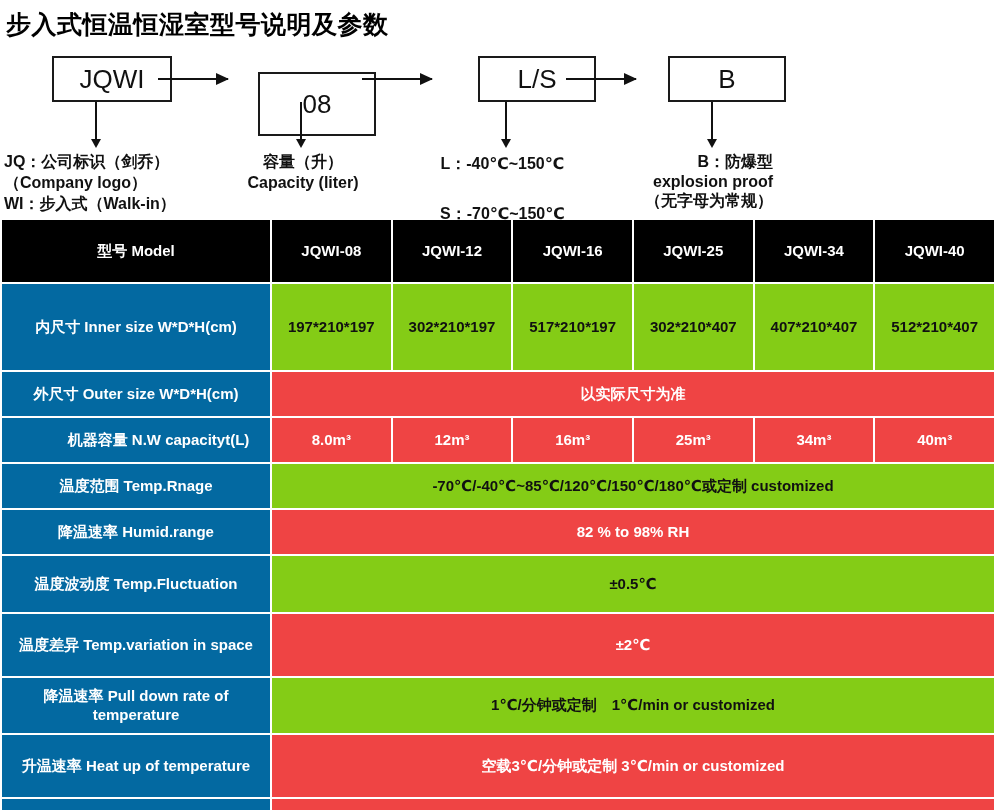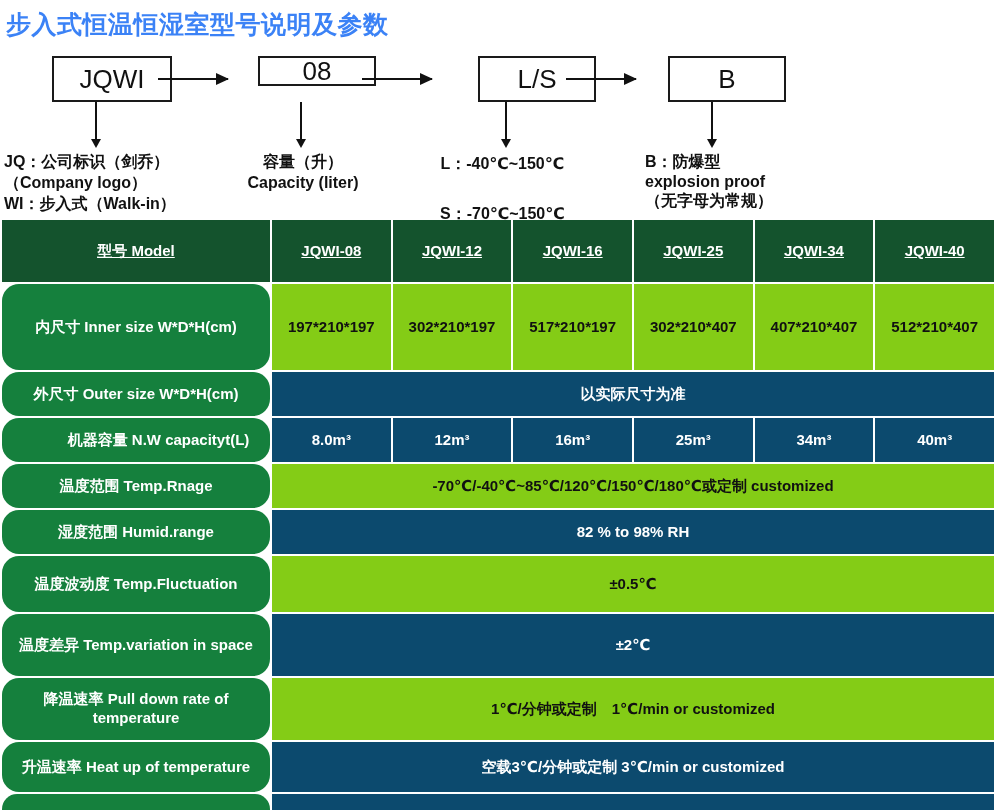--- a/index.html
+++ b/index.html
@@ -8,40 +8,40 @@
     background:#ffffff;
     font-family:"Liberation Sans","DejaVu Sans",sans-serif;
     overflow:hidden;
     position:relative;
   }
 
   
   .page-title{
     position:absolute;left:6px;top:8px;
     font-size:25px;font-weight:bold;
-    color:#3b82f6;
+    color:#000000;
     letter-spacing:0.5px;
     white-space:nowrap;
   }
 
   
   .diagram{position:absolute;left:0;top:48px;width:996px;height:170px;}
 
   .flow-box{
     position:absolute;
     border:2px solid #1a1a1a;
     background:#ffffff;
     box-sizing:border-box;
     display:flex;align-items:center;justify-content:center;
     font-size:26px;color:#111;
     font-family:"Liberation Sans","DejaVu Sans",sans-serif;
     margin-left:16px;
   }
   .fb1{left:36px;top:8px;width:120px;height:46px;}
-  .fb2{left:242px;top:8px;width:118px;height:30px;}
+  .fb2{left:242px;top:24px;width:118px;height:64px;}
   .fb3{left:462px;top:8px;width:118px;height:46px;}
   .fb4{left:652px;top:8px;width:118px;height:46px;}
 
   
   .h-arrow{position:absolute;top:30px;height:2px;background:#111;}
   .h-arrow::after{
     content:"";position:absolute;right:-1px;top:-5px;
     width:0;height:0;
     border-top:6px solid transparent;
     border-bottom:6px solid transparent;
@@ -67,56 +67,54 @@
 
   .legend{
     position:absolute;
     font-size:16px;font-weight:bold;color:#111;
     line-height:1.30;
     white-space:pre-line;
   }
   .lg1{left:4px;top:104px;text-align:left;}
   .lg2{left:228px;top:104px;text-align:center;width:150px;}
   .lg3{left:440px;top:104px;text-align:center;line-height:1.55;}
-  .lg4{left:645px;top:104px;text-align:left;line-height:1.22;}
+  .lg4{left:645px;top:104px;text-align:right;line-height:1.22;}
 
   
   table.spec{
     position:absolute;left:0;top:218px;
     width:996px;
     border-collapse:separate;
     border-spacing:2px;
     table-layout:fixed;
   }
   table.spec td{
     padding:4px 3px;
     text-align:center;
     vertical-align:middle;
     font-size:15px;
     font-weight:bold;
     line-height:1.25;
     box-sizing:border-box;
   }
   td.hdr{
-    background:#14532d;
+    background:#000000;
     color:#ffffff;
-    text-decoration:underline;
   }
   td.lbl{
-    background:#15803d;
+    background:#0369a1;
     color:#ffffff;
     font-size:16px;
-    border-radius:17px;
   }
   td.val-white{
     background:#84cc16;
     color:#111111;
   }
   td.val-blue{
-    background:#0c4a6e;
+    background:#ef4444;
     color:#ffffff;
   }
   td.first{ width:268px; }
   .h-model{ font-size:17px; }
   .lbl-big{ font-size:16.5px; }
 </style>
 </head>
 <body>
 
 <div class="page-title">步入式恒温恒湿室型号说明及参数</div>
@@ -182,37 +180,37 @@
         <td class="val-blue">16m³</td>
         <td class="val-blue">25m³</td>
         <td class="val-blue">34m³</td>
         <td class="val-blue">40m³</td>
       </tr>
       <tr>
         <td class="lbl first lbl-big" style="height: 44px;">温度范围 Temp.Rnage</td>
         <td class="val-white" colspan="6">-70℃/-40℃~85℃/120℃/150℃/180℃或定制 customized</td>
       </tr>
       <tr>
-        <td class="lbl first lbl-big" style="height: 44px;">湿度范围 Humid.range</td>
+        <td class="lbl first lbl-big" style="height: 44px;">降温速率 Humid.range</td>
         <td class="val-blue" colspan="6">82 % to 98% RH</td>
       </tr>
       <tr>
         <td class="lbl first lbl-big" style="height: 56px;">温度波动度 Temp.Fluctuation</td>
         <td class="val-white" colspan="6">±0.5℃</td>
       </tr>
       <tr>
         <td class="lbl first lbl-big" style="height: 62px;">温度差异 Temp.variation in space</td>
         <td class="val-blue" colspan="6">±2℃</td>
       </tr>
       <tr>
-        <td class="lbl first lbl-big" style="height: 62px; text-align: center;">降温速率 Pull down rate of temperature</td>
+        <td class="lbl first lbl-big" style="height: 55px; text-align: center;">降温速率 Pull down rate of temperature</td>
         <td class="val-white" colspan="6">1℃/分钟或定制　1℃/min or customized</td>
       </tr>
       <tr>
-        <td class="lbl first lbl-big" style="height: 50px; margin-top: 14px;">升温速率 Heat up of temperature</td>
+        <td class="lbl first lbl-big" style="height: 62px; margin-top: 14px;">升温速率 Heat up of temperature</td>
         <td class="val-blue" colspan="6">空载3℃/分钟或定制 3℃/min or customized</td>
       </tr>
       <tr>
         <td class="lbl first lbl-big" style="height: 30px;"></td>
         <td class="val-blue" colspan="6"></td>
       </tr>
     </tbody>
 </table>
 
 </body></html>

